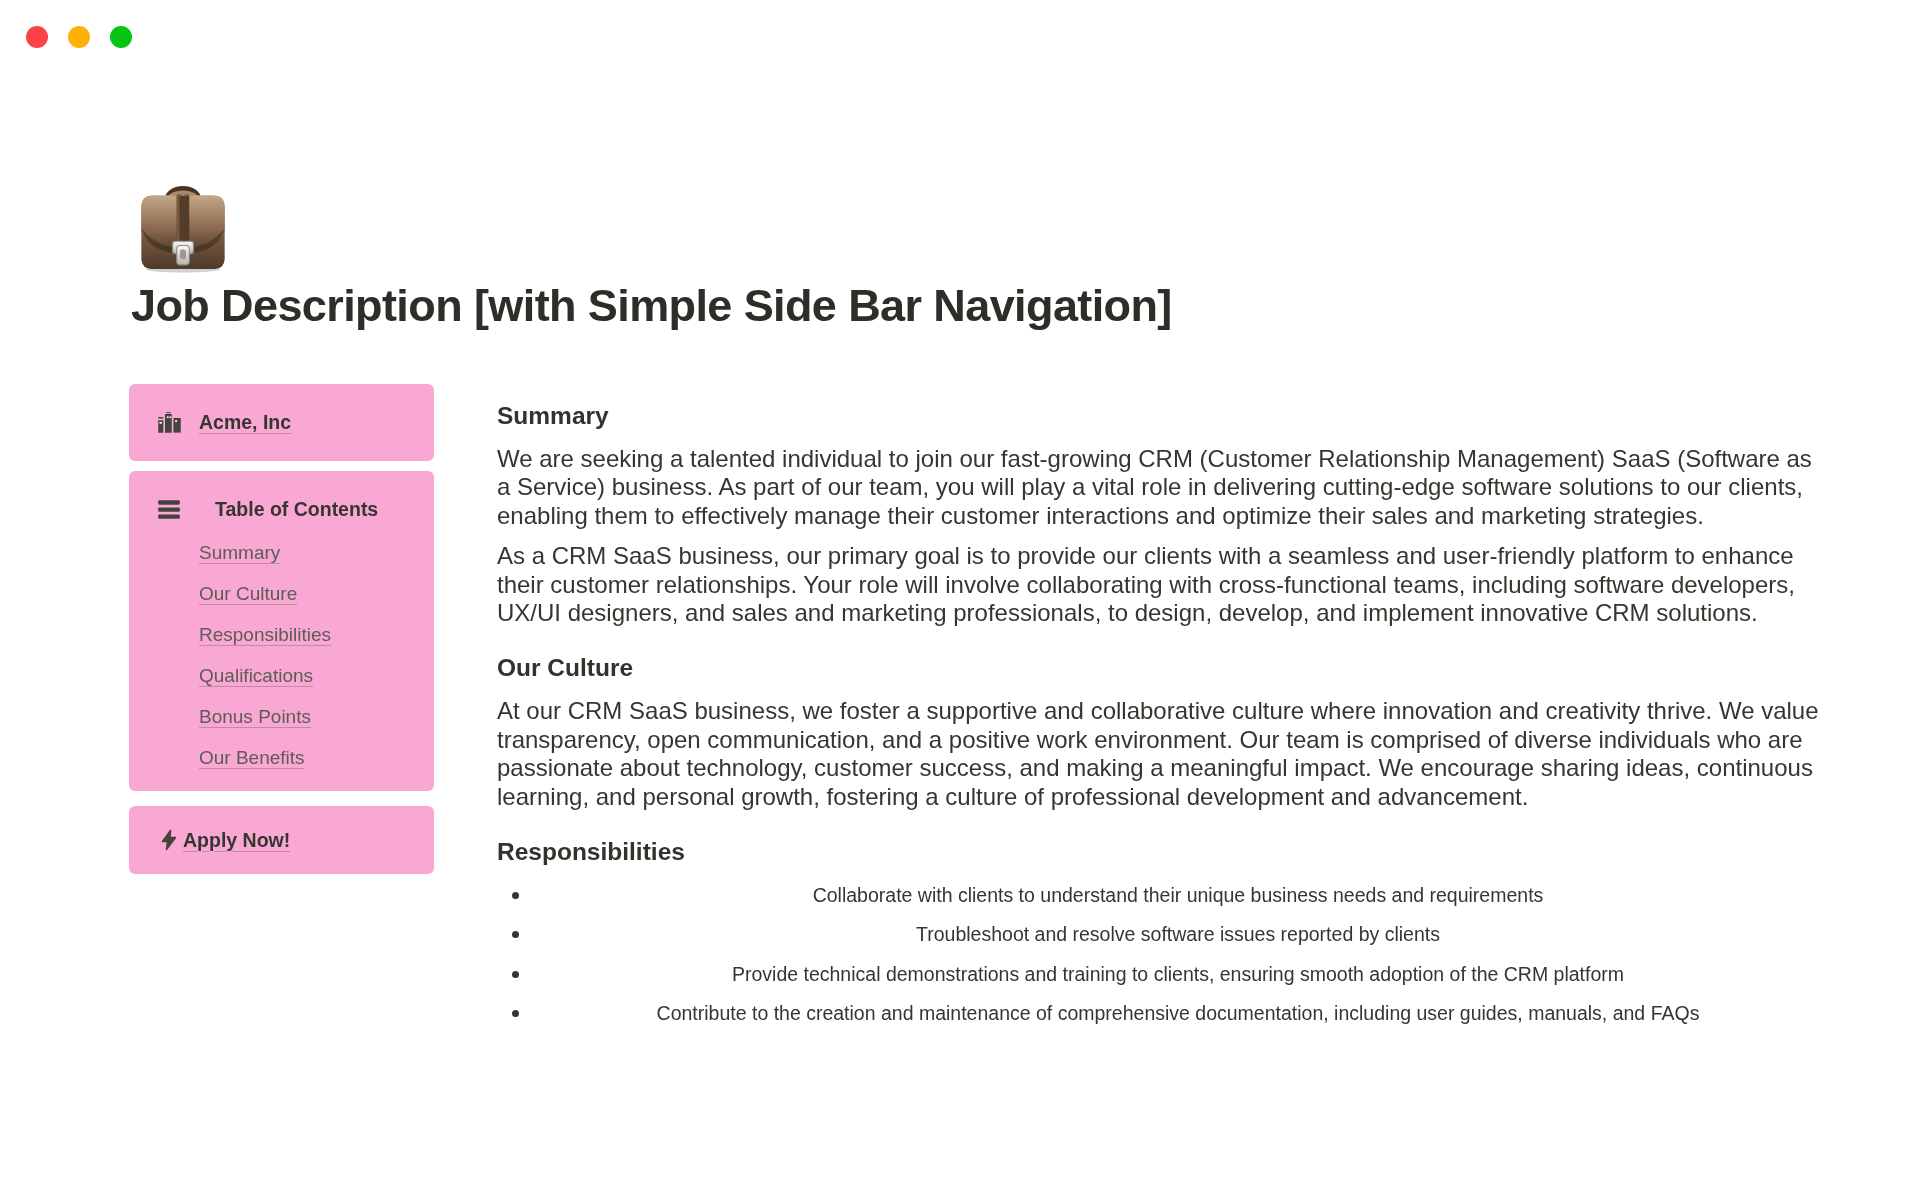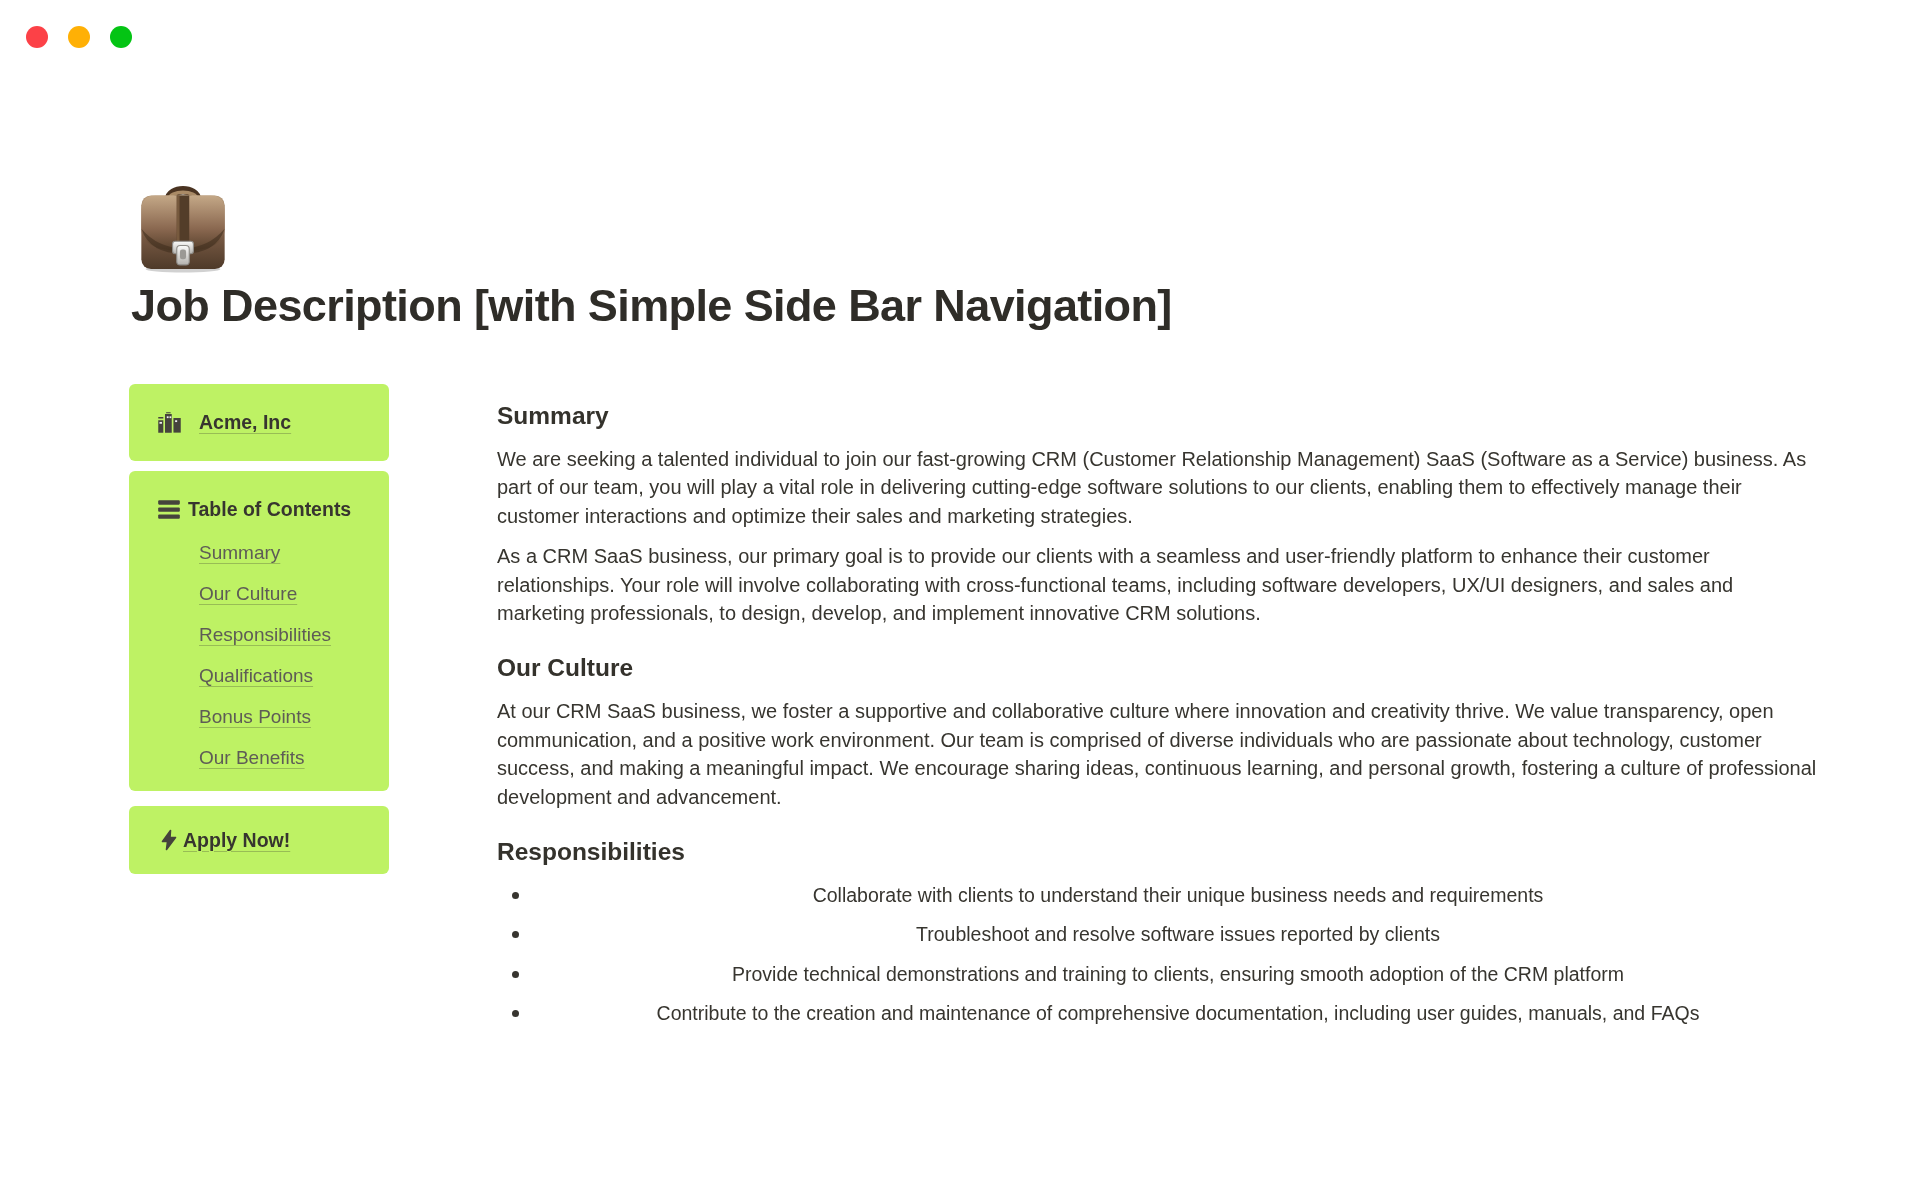--- a/index.html
+++ b/index.html
@@ -19,48 +19,48 @@
   
   .page-icon{position:absolute;left:133px;top:176px;width:100px;height:100px;}
   .page-title{
     position:absolute;left:131px;top:280px;width:1500px;
     font-size:45px;font-weight:700;letter-spacing:-0.6px;color:#2f2d28;
   }
 
   
   .sidebar{position:absolute;left:129px;top:384px;width:305px;}
   .card{
-    background:#bef264;border-radius:6px;box-sizing:border-box;width:260px;
+    background:#f9a8d4;border-radius:6px;box-sizing:border-box;width:305px;
   }
   .card.company{height:77px;display:flex;align-items:center;padding:0 26px;gap:16px;margin-bottom:10px;}
   .card.toc{height:320px;padding:25px 26px;margin-bottom:15px;}
   .card.apply{height:68px;display:flex;align-items:center;padding:0 26px;}
   .card .ic{flex:0 0 auto;display:flex;align-items:center;justify-content:center;width:28px;}
-  .toc-head{display:flex;align-items:center;gap:5px;text-align:center;}
+  .toc-head{display:flex;align-items:center;gap:32px;text-align:center;}
   .toc-head .label{font-size:19.5px;font-weight:700;color:#37352f;}
   .toc-links{margin:3px 0 0 44px;}
   .toc-link{
     display:inline-block;margin-top:15px;font-size:19px;line-height:26px;color:#5e5c56;
     text-decoration:underline;text-decoration-color:rgba(55,53,47,0.28);
     text-underline-offset:4px;text-decoration-thickness:1px;cursor:pointer;
   }
   .toc-link-row{display:block;}
   .page-link{
     font-size:19.5px;font-weight:600;color:#37352f;
     text-decoration:underline;text-decoration-color:rgba(55,53,47,0.28);
     text-underline-offset:4px;text-decoration-thickness:1px;cursor:pointer;
   }
 
   
   .content{position:absolute;left:497px;top:401px;width:1322px;}
   .content h3{
     margin:26px 0 14px 0;font-size:24.5px;line-height:30px;font-weight:700;color:#34322c;
   }
   .content h3.first{margin-top:0;}
-  .content p{margin:0 0 12px 0;font-size:20px;line-height:28.4px;color:#37352f;}
+  .content p{margin:0 0 12px 0;font-size:24px;line-height:28.4px;color:#37352f;}
   .content ul{list-style:none;margin:10px 0 0 0;padding:0;}
   .content li{
     position:relative;padding-left:40px;margin-bottom:11px;
     font-size:19.5px;line-height:28.4px;color:#37352f;text-align:center;
   }
   .content li::before{
     content:"";position:absolute;left:15px;top:11px;width:7px;height:7px;
     border-radius:50%;background:#37352f;
   }
   svg{display:block;}

